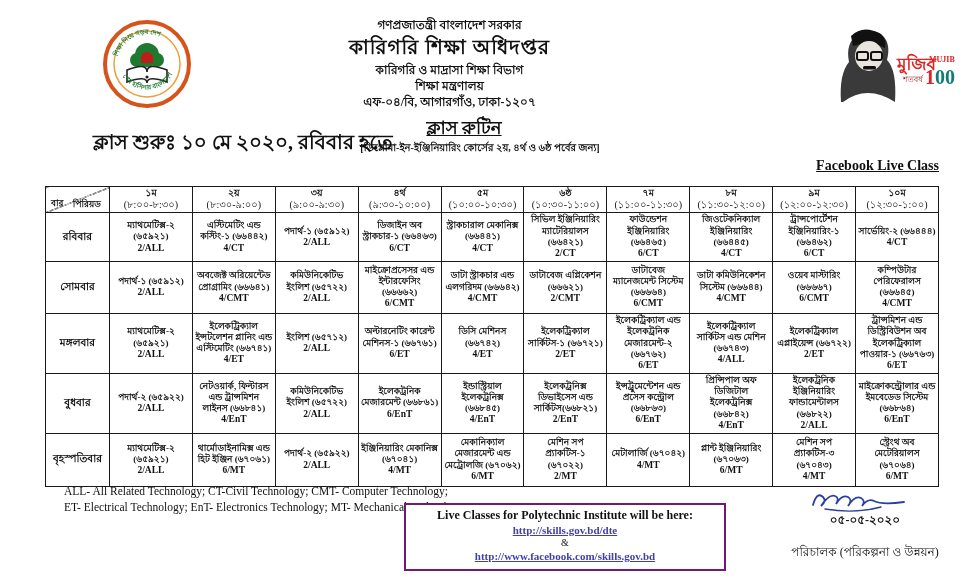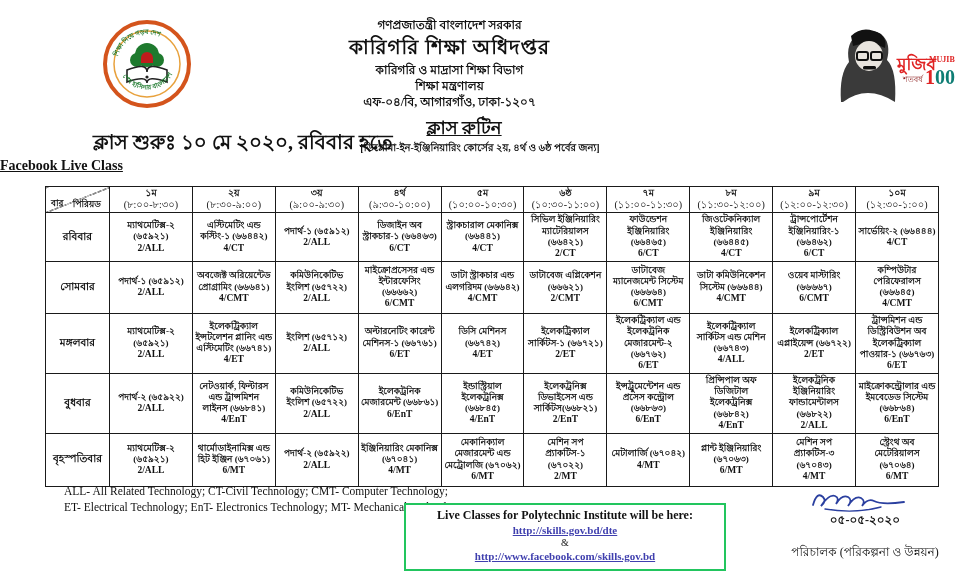--- a/index.html
+++ b/index.html
@@ -16,21 +16,21 @@
   .head-govt { font-size:12px; font-weight:bold; }
   .head-dept { font-size:20px; font-weight:bold; letter-spacing:1px; margin-top:2px; }
   .head-div  { font-size:12px; font-weight:bold; margin-top:3px;font-family:Liberation Serif, serif; }
   .head-min  { font-size:12px; font-weight:bold; margin-top:1px; }
   .head-addr { font-size:12px; font-weight:bold; margin-top:1px; }
   .routine-title { position:absolute; left:0; top:114px; width:928px; text-align:center;
                    font-size:18px; font-weight:bold; text-decoration:underline; }
   .start-title { position:absolute; left:93px; top:127px; font-size:20px; font-weight:bold; }
   .scope-line { position:absolute; left:0; top:140px; width:960px; text-align:center;
                 font-size:10px; font-weight:bold; }
-  .fb-line { position:absolute; left:0; top:158px; width:939px; text-align:left;
+  .fb-line { position:absolute; left:0; top:158px; width:939px; text-align:right;
              font-size:14px; font-weight:bold; text-decoration:underline; }
   
   .routine-wrap { position:absolute; left:45px; top:186px; width:894px; }
   table.routine { border-collapse:collapse; width:100%; table-layout:fixed; }
   table.routine th, table.routine td { border:1px solid #1a1a1a; vertical-align:middle; text-align:center; padding:1px 2px; }
   col.day-col { width:64px; }
   th.corner {
     position:relative; height:26px; padding:0;
     background:linear-gradient(to bottom right, transparent 49.3%, #1a1a1a 49.3%, #1a1a1a 50.7%, transparent 50.7%);
   }
@@ -38,21 +38,21 @@
   .corner-day { position:absolute; bottom:1px; left:5px; font-size:9px; font-weight:bold; }
   .p-label { font-size:9.5px; font-weight:bold; line-height:1.2; }
   .p-time { font-size:10px; font-weight:normal; line-height:1.2; }
   td.day-cell { font-size:10.5px; font-weight:bold; }
   td.class-cell { font-size:9px; line-height:1.25; }
   .c-title { font-weight:bold; }
   .c-sec { font-size:9.5px; font-weight:bold; font-family:"Liberation Serif",serif; }
   tr.r0 td{height:48px;} tr.r1 td{height:52px;} tr.r2 td{height:55px;} tr.r3 td{height:60px;} tr.r4 td{height:53px;}
   
   .legend { position:absolute; left:48px; top:484px; font-size:11.5px; font-weight:normal; line-height:1.35;margin-left:16px; }
-  .live-box { position:absolute; left:404px; top:503px; width:322px; border:2px solid #22c55e;
+  .live-box { position:absolute; left:404px; top:503px; width:322px; border:2px solid #701a75;
               text-align:center; padding:3px 6px 5px 6px; background:#fff; }
   .live-head { font-size:12px; font-weight:bold; }
   .live-link { font-size:11px; font-weight:bold; text-decoration:underline; display:block; line-height:1.3; }
   .live-amp { font-size:10px; line-height:1.2; }
   .sign-block { position:absolute; left:775px; top:487px; width:180px; text-align:center; }
   .sign-svg { display:block; margin:0 auto; }
   .sign-date { font-size:12px; font-weight:bold; margin-top:-2px; }
   .sign-name { font-size:12px; margin-top:2px; }
   .sign-desg { font-size:12px; margin-top:12px; }
 </style>

